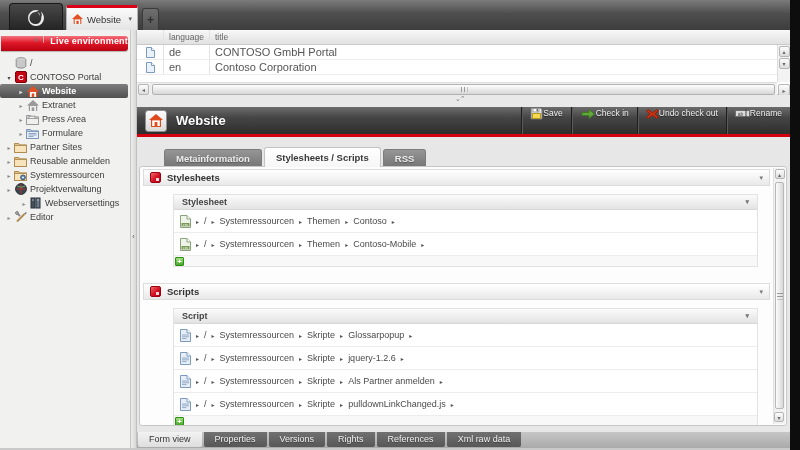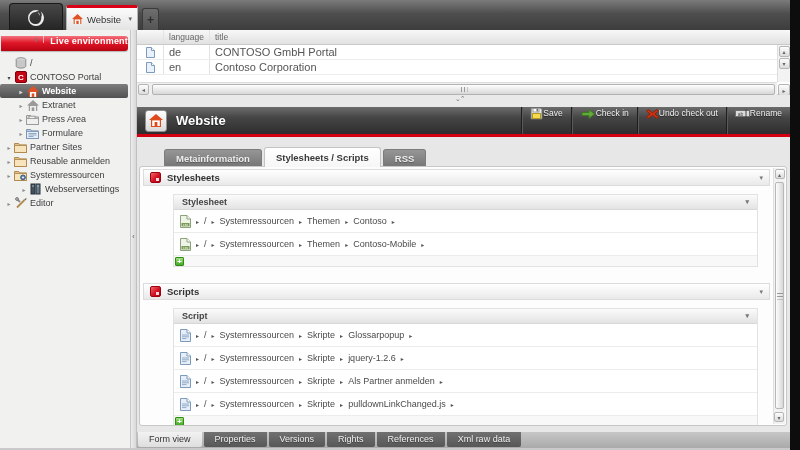--- a/index.html
+++ b/index.html
@@ -261,20 +261,31 @@
           <span class="ico">
             <svg width="13" height="11" viewBox="0 0 13 11">
               <path d="M.5 1.5h4.2l1 1.4h6.8v7.6H.5z" fill="#e8c894" stroke="#b08a4e"></path>
               <path d="M.5 3.4h12v7.1H.5z" fill="#f7e3bc" stroke="#b08a4e"></path>
               <circle cx="9" cy="7.4" r="2.4" fill="#5d82ab" stroke="#3d5d82"></circle>
               <circle cx="9" cy="7.4" r=".9" fill="#fff"></circle>
             </svg>
           </span>
           <span>Systemressourcen</span>
         </div>
+        <div class="tree-item" style="padding-left: 5px;">
+          <span class="exp">▸</span>
+          <span class="ico">
+            <svg width="12" height="12" viewBox="0 0 12 12">
+              <circle cx="6" cy="6" r="5.4" fill="#39464f" stroke="#1f2a31"></circle>
+              <path d="M.8 6h10.4M6 .6v10.8" stroke="#b33" stroke-width=".9"></path>
+              <path d="M2 3c2.5 1.4 5.5 1.4 8 0" stroke="#7fae56" stroke-width=".9" fill="none"></path>
+            </svg>
+          </span>
+          <span>Projektverwaltung</span>
+        </div>
         <div class="tree-item" style="padding-left: 20px;">
           <span class="exp">▸</span>
           <span class="ico">
             <svg width="11" height="12" viewBox="0 0 11 12">
               <rect x="1" y="1" width="4" height="10" fill="#45525c" stroke="#26313a"></rect>
               <rect x="6" y="1" width="4" height="10" fill="#6a7a86" stroke="#26313a"></rect>
               <path d="M2 3h2M7 3h2" stroke="#c8d2da" stroke-width=".8"></path>
             </svg>
           </span>
           <span>Webserversettings</span>

